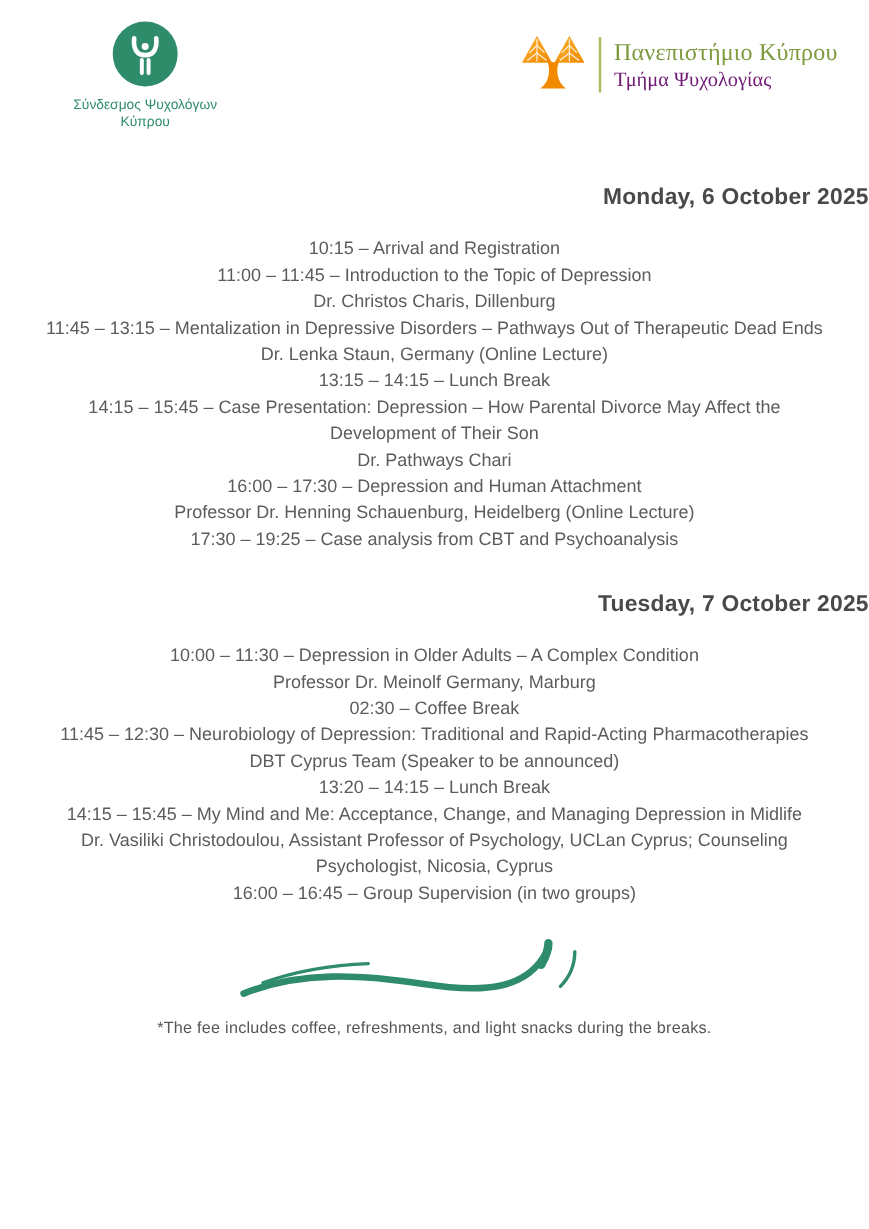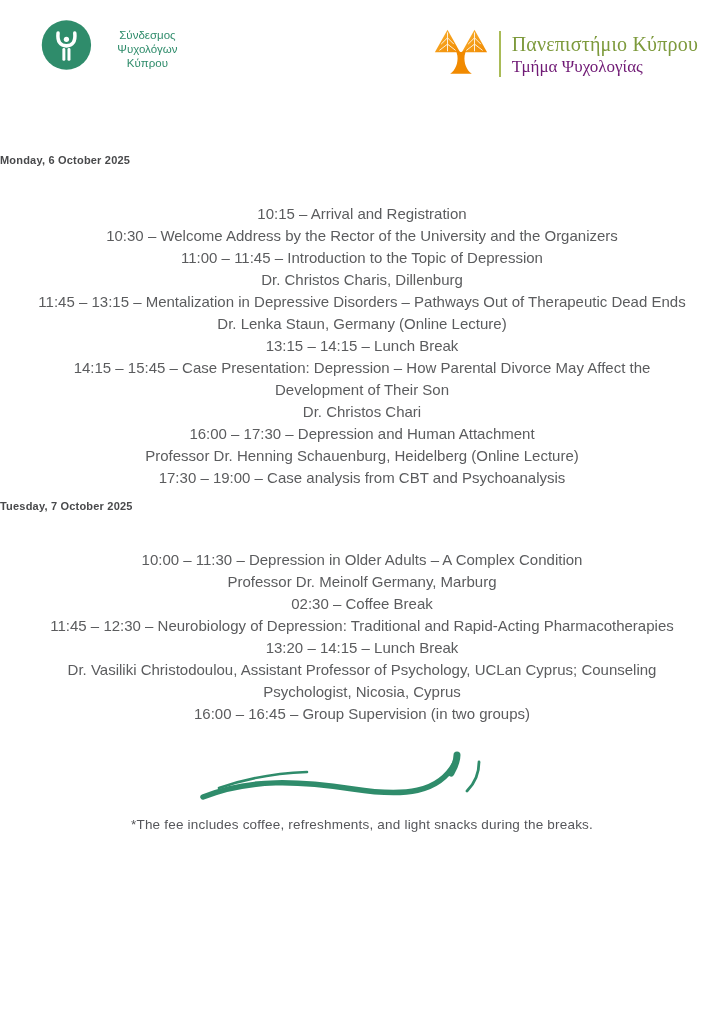--- a/index.html
+++ b/index.html
@@ -8,21 +8,21 @@
     background:#ffffff;
     font-family:"Liberation Sans", sans-serif;
     color:#5B5C5E;
     position:relative;
     overflow:hidden;
   }
   
   .header { position:relative; height:120px; }
   .logo-left {
     position:absolute; left:40px; top:16px; width:162px;
-    display:flex; flex-direction:row; align-items:center;
+    display:flex; flex-direction:column; align-items:center;
   }
   .logo-left .mark { width:58px; height:58px; }
   .logo-left .org-name {
     margin-top:7px; text-align:center;
     color:#2F8C6B; font-size:11.5px; line-height:14px; font-weight:500;
   }
   .logo-right {
     position:absolute; right:26px; top:28px;
     display:flex; align-items:center; gap:11px;
   }
@@ -32,26 +32,26 @@
   .uni-text .l1 {
     font-family:"Liberation Serif", serif;
     font-size:20px; line-height:24px; color:#7D9A3C; letter-spacing:0.2px;
   }
   .uni-text .l2 {
     font-family:"Liberation Serif", serif;
     font-size:17px; line-height:21px; color:#701a75;
   }
   
   .section-title {
-    text-align:left; font-weight:bold;
-    font-size:11px; color:#48494B; letter-spacing:0.2px;
+    text-align:right; font-weight:bold;
+    font-size:19px; color:#48494B; letter-spacing:0.2px;
   }
   .title-monday  { margin-top:34px; }
-  .title-tuesday { margin-top:11px; }
-  .items { margin-top:37px; }
+  .title-tuesday { margin-top:32px; }
+  .items { margin-top:21px; }
   .items p {
     text-align:center; font-size:15px; line-height:22px;
     margin:0 auto; max-width:650px; color:#5B5C5E;
   }
   
   .swoosh-wrap { margin-top:22px; text-align:center; }
   .swoosh-wrap svg { width:300px; height:58px; margin-left:-34px; }
   .footnote {
     text-align:center; font-size:13.5px; color:#55565A;
     margin-top:8px; letter-spacing:0.2px;
@@ -106,41 +106,42 @@
       <span class="l2">Τμήμα Ψυχολογίας</span>
     </div>
   </div>
 
 </div>
 
 <div class="section-title title-monday">Monday, 6 October 2025</div>
 
 <div class="items">
   <p>10:15 – Arrival and Registration</p>
-  <p>10:30 – Welcome Address by the Rector of the University and the Organizers</p>
   <p>11:00 – 11:45 – Introduction to the Topic of Depression</p>
   <p>Dr. Christos Charis, Dillenburg</p>
   <p>11:45 – 13:15 – Mentalization in Depressive Disorders – Pathways Out of Therapeutic Dead Ends</p>
   <p>Dr. Lenka Staun, Germany (Online Lecture)</p>
   <p>13:15 – 14:15 – Lunch Break</p>
   <p>14:15 – 15:45 – Case Presentation: Depression – How Parental Divorce May Affect the Development of Their Son</p>
-  <p>Dr. Christos Chari</p>
+  <p>Dr. Pathways Chari</p>
   <p>16:00 – 17:30 – Depression and Human Attachment</p>
   <p>Professor Dr. Henning Schauenburg, Heidelberg (Online Lecture)</p>
-  <p>17:30 – 19:00 –  Case analysis from CBT and Psychoanalysis</p>
+  <p>17:30 – 19:25 –  Case analysis from CBT and Psychoanalysis</p>
 </div>
 
 <div class="section-title title-tuesday">Tuesday, 7 October 2025</div>
 
 <div class="items">
   <p>10:00 – 11:30 – Depression in Older Adults – A Complex Condition</p>
   <p>Professor Dr. Meinolf Germany, Marburg</p>
   <p>02:30 – Coffee Break</p>
   <p>11:45 – 12:30 – Neurobiology of Depression: Traditional and Rapid-Acting Pharmacotherapies</p>
+  <p>DBT Cyprus Team (Speaker to be announced)</p>
   <p>13:20 – 14:15 – Lunch Break</p>
+  <p>14:15 – 15:45  – My Mind and Me: Acceptance, Change, and Managing Depression in Midlife</p>
   <p>Dr. Vasiliki Christodoulou, Assistant Professor of Psychology, UCLan Cyprus; Counseling Psychologist, Nicosia, Cyprus</p>
   <p>16:00 – 16:45 – Group Supervision (in two groups)</p>
 </div>
 
 <div class="swoosh-wrap">
   <svg viewBox="0 0 300 58" aria-hidden="true">
     <path d="M8,50 C55,31 105,34 158,42 C210,50 244,46 260,16" fill="none" stroke="#2F8C6B" stroke-width="5.5" stroke-linecap="round"></path>
     <path d="M256,26 C260,19 262,13 262,8" fill="none" stroke="#2F8C6B" stroke-width="7" stroke-linecap="round"></path>
     <path d="M24,41 C55,30 85,26 112,25" fill="none" stroke="#2F8C6B" stroke-width="2.6" stroke-linecap="round"></path>
     <path d="M272,44 C280,36 284,26 284,15" fill="none" stroke="#2F8C6B" stroke-width="2.8" stroke-linecap="round"></path>

